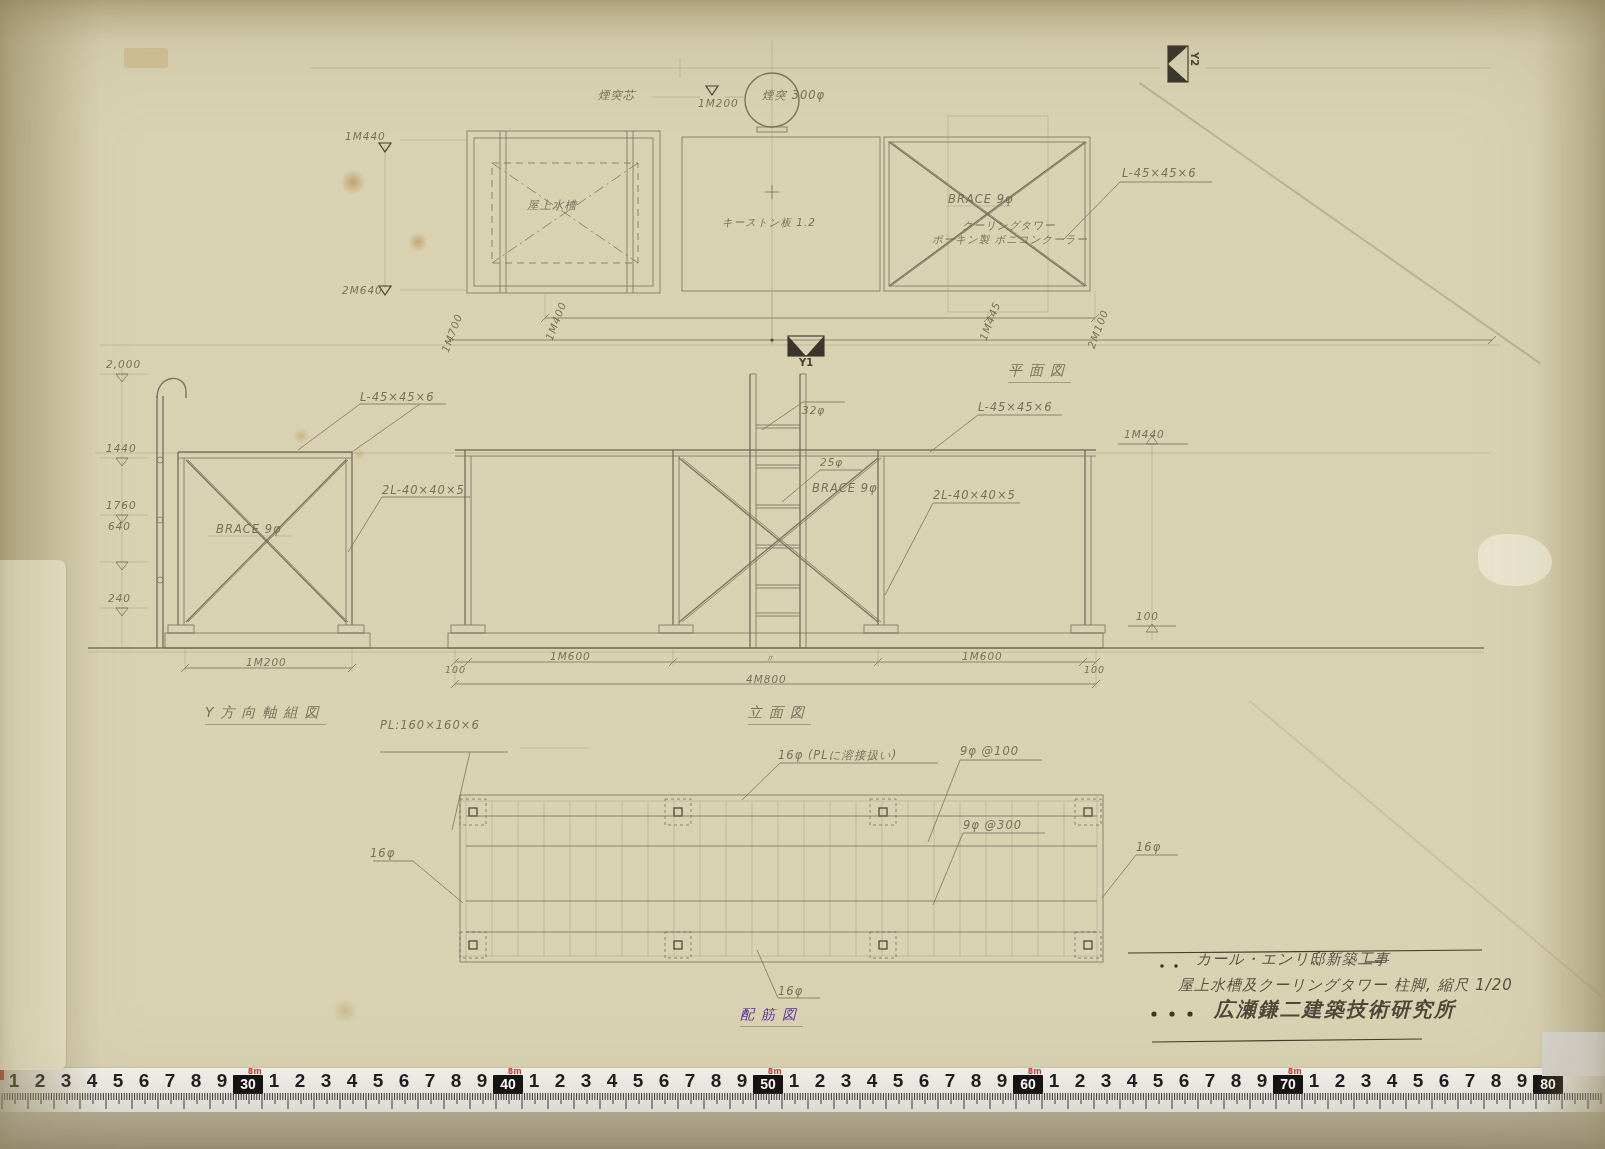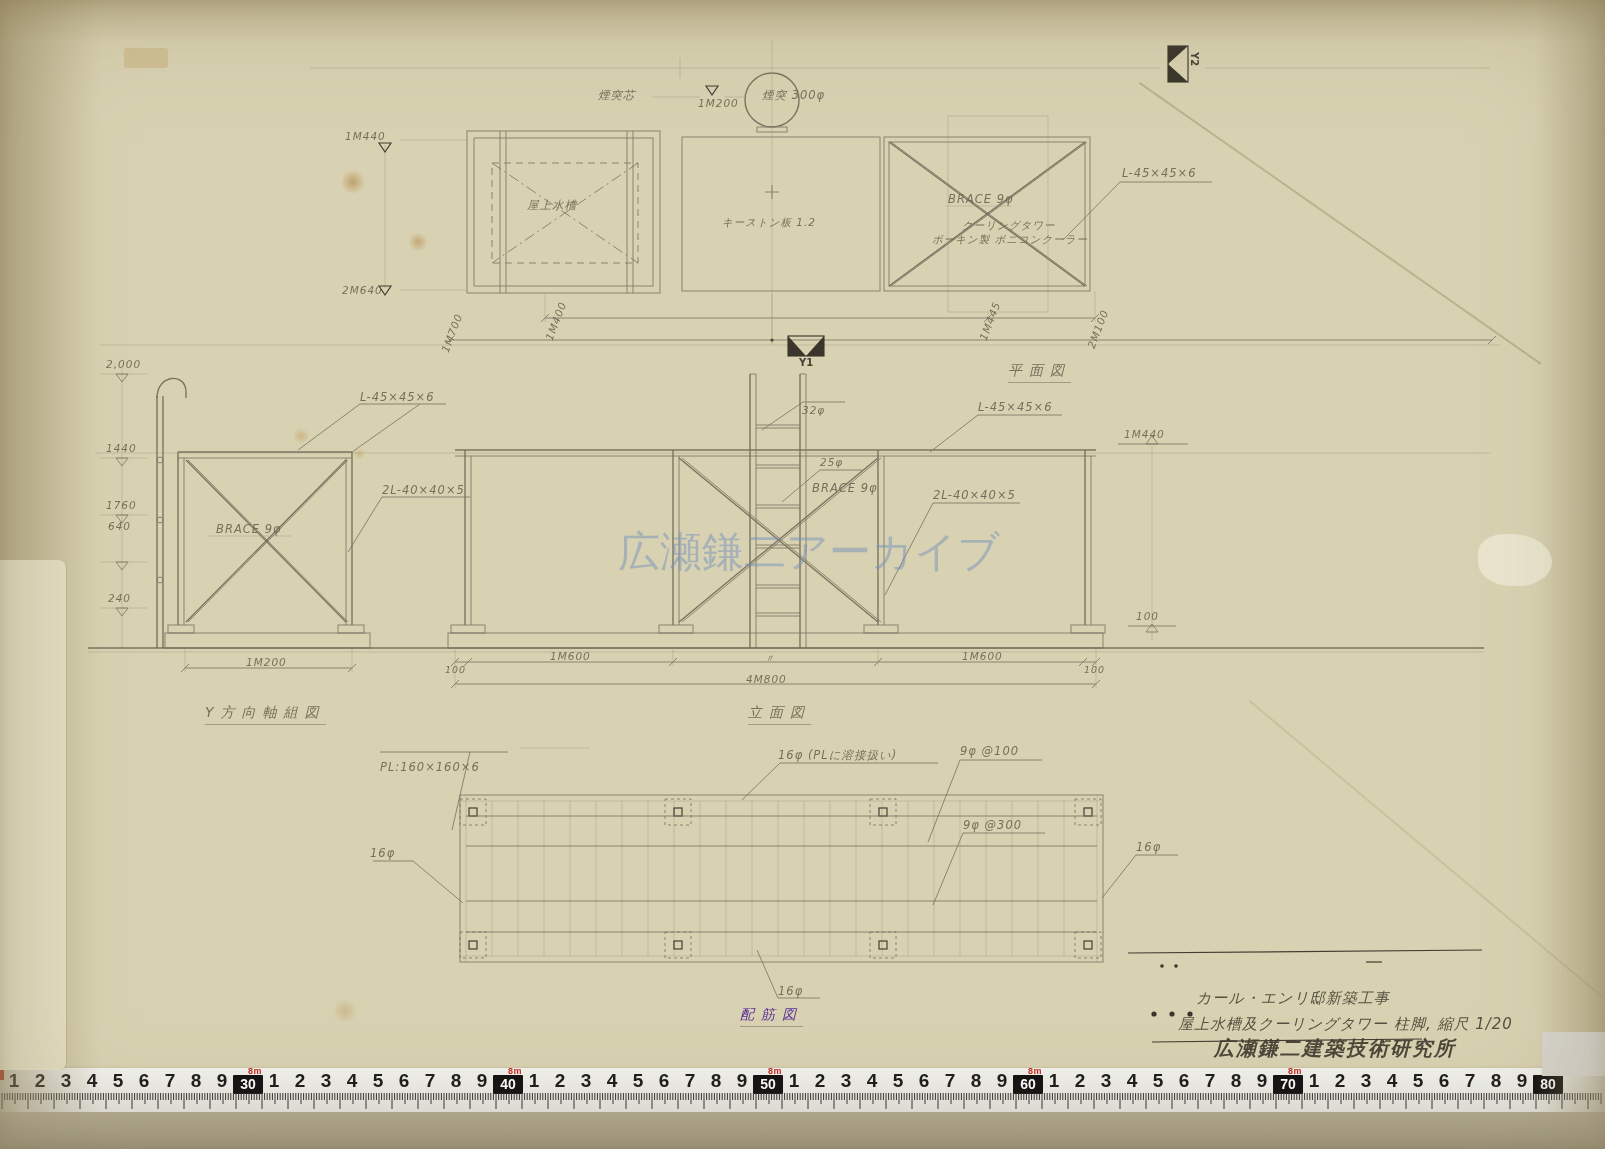--- a/index.html
+++ b/index.html
@@ -40,21 +40,21 @@
   .sm{font-size:10.5px;}
   .xs{font-size:9.5px;}
   .t{font-size:14px;letter-spacing:7px;}
   .ul{border-bottom:1px solid rgba(110,104,84,.55);padding-bottom:2px;}
   .r70{transform:rotate(-69deg);transform-origin:left bottom;font-size:10.5px;}
   .r90{transform:rotate(90deg);transform-origin:left top;}
   .mk{font-style:normal;font-weight:bold;color:#3a362b;font-size:10px;letter-spacing:0;}
   #watermark{position:absolute;left:618px;top:524px;font-size:42px;letter-spacing:0px;
     color:rgba(118,146,188,.5);font-style:normal;font-weight:500;}
 
-  .tb{color:#4a4538;margin-top:39px;}
+  .tb{color:#4a4538;}
   #tb-line1{font-size:15px;}
   #tb-line2{font-size:15px;}
   #tb-line3{font-size:20px;font-weight:bold;letter-spacing:2px;color:#413c30;}
 
   
   #ruler{position:absolute;left:0;top:1068px;width:1605px;height:45px;
     background:linear-gradient(180deg,#f2f2ee,#e6e6df);box-shadow:0 1px 3px rgba(60,50,30,.4);}
   .rnum{position:absolute;top:2px;font-family:"Liberation Sans",sans-serif;
     font-weight:bold;font-size:19px;color:#1c1c1c;transform:translateX(-50%);}
   .rbox{position:absolute;top:7px;width:30px;height:19px;background:#111;color:#fff;
@@ -386,34 +386,33 @@
   <div class="lbl sm" style="left: 1124px; top: 428px; color: rgb(110, 104, 84);">1M440</div>
   <div class="lbl sm" style="left: 1136px; top: 610px; color: rgb(110, 104, 84);">100</div>
   <div class="lbl xs" style="left: 445px; top: 664px; color: rgb(110, 104, 84);">100</div>
   <div class="lbl sm" style="left: 550px; top: 650px; color: rgb(110, 104, 84);">1M600</div>
   <div class="lbl sm" style="left: 764px; top: 652px; color: rgb(110, 104, 84);">〃</div>
   <div class="lbl sm" style="left: 962px; top: 650px; color: rgb(110, 104, 84);">1M600</div>
   <div class="lbl xs" style="left: 1084px; top: 664px; color: rgb(110, 104, 84);">100</div>
   <div class="lbl sm" style="left: 746px; top: 673px; color: rgb(110, 104, 84);">4M800</div>
   <div class="lbl t ul" style="left: 748px; top: 704px; color: rgb(110, 104, 84);">立面図</div>
 
-  <div class="lbl" style="left: 380px; top: 760px; color: rgb(110, 104, 84); font-style: italic;">PL:160×160×6</div>
+  <div class="lbl" style="left: 380px; top: 718px; color: rgb(110, 104, 84); font-style: italic;">PL:160×160×6</div>
   <div class="lbl" style="left: 778px; top: 748px; color: rgb(110, 104, 84);">16φ (PLに溶接扱い)</div>
   <div class="lbl" style="left: 960px; top: 744px; color: rgb(110, 104, 84);">9φ @100</div>
   <div class="lbl" style="left: 963px; top: 818px; color: rgb(110, 104, 84);">9φ @300</div>
   <div class="lbl" style="left: 370px; top: 846px; color: rgb(110, 104, 84);">16φ</div>
   <div class="lbl" style="left: 1136px; top: 840px; color: rgb(110, 104, 84);">16φ</div>
   <div class="lbl" style="left: 778px; top: 984px; color: rgb(110, 104, 84);">16φ</div>
   <div class="lbl t ul" style="left: 740px; top: 1006px; color: #4c1d95;">配筋図</div>
 
   <div class="lbl tb" id="tb-line1" style="left:1196px;top:950px;">カール・エンリ邸新築工事</div>
   <div class="lbl tb" id="tb-line2" style="left:1178px;top:976px;">屋上水槽及クーリングタワー 柱脚, 縮尺 1/20</div>
   <div class="lbl tb" id="tb-line3" style="left:1214px;top:996px;">広瀬鎌二建築技術研究所</div>
 
-  <div id="watermark" style="color: rgba(118, 146, 188, 0.5);">広瀬鎌二アーカイブ</div>
 
   <div id="ruler">
     <div id="redstart" style="background: rgb(196, 42, 30);"></div>
     <div id="ruler-nums">
         <div class="rnum" style="left: 14px;">1</div>
         <div class="rnum" style="left: 40px;">2</div>
         <div class="rnum" style="left: 66px;">3</div>
         <div class="rnum" style="left: 92px;">4</div>
         <div class="rnum" style="left: 118px;">5</div>
         <div class="rnum" style="left: 144px;">6</div>

